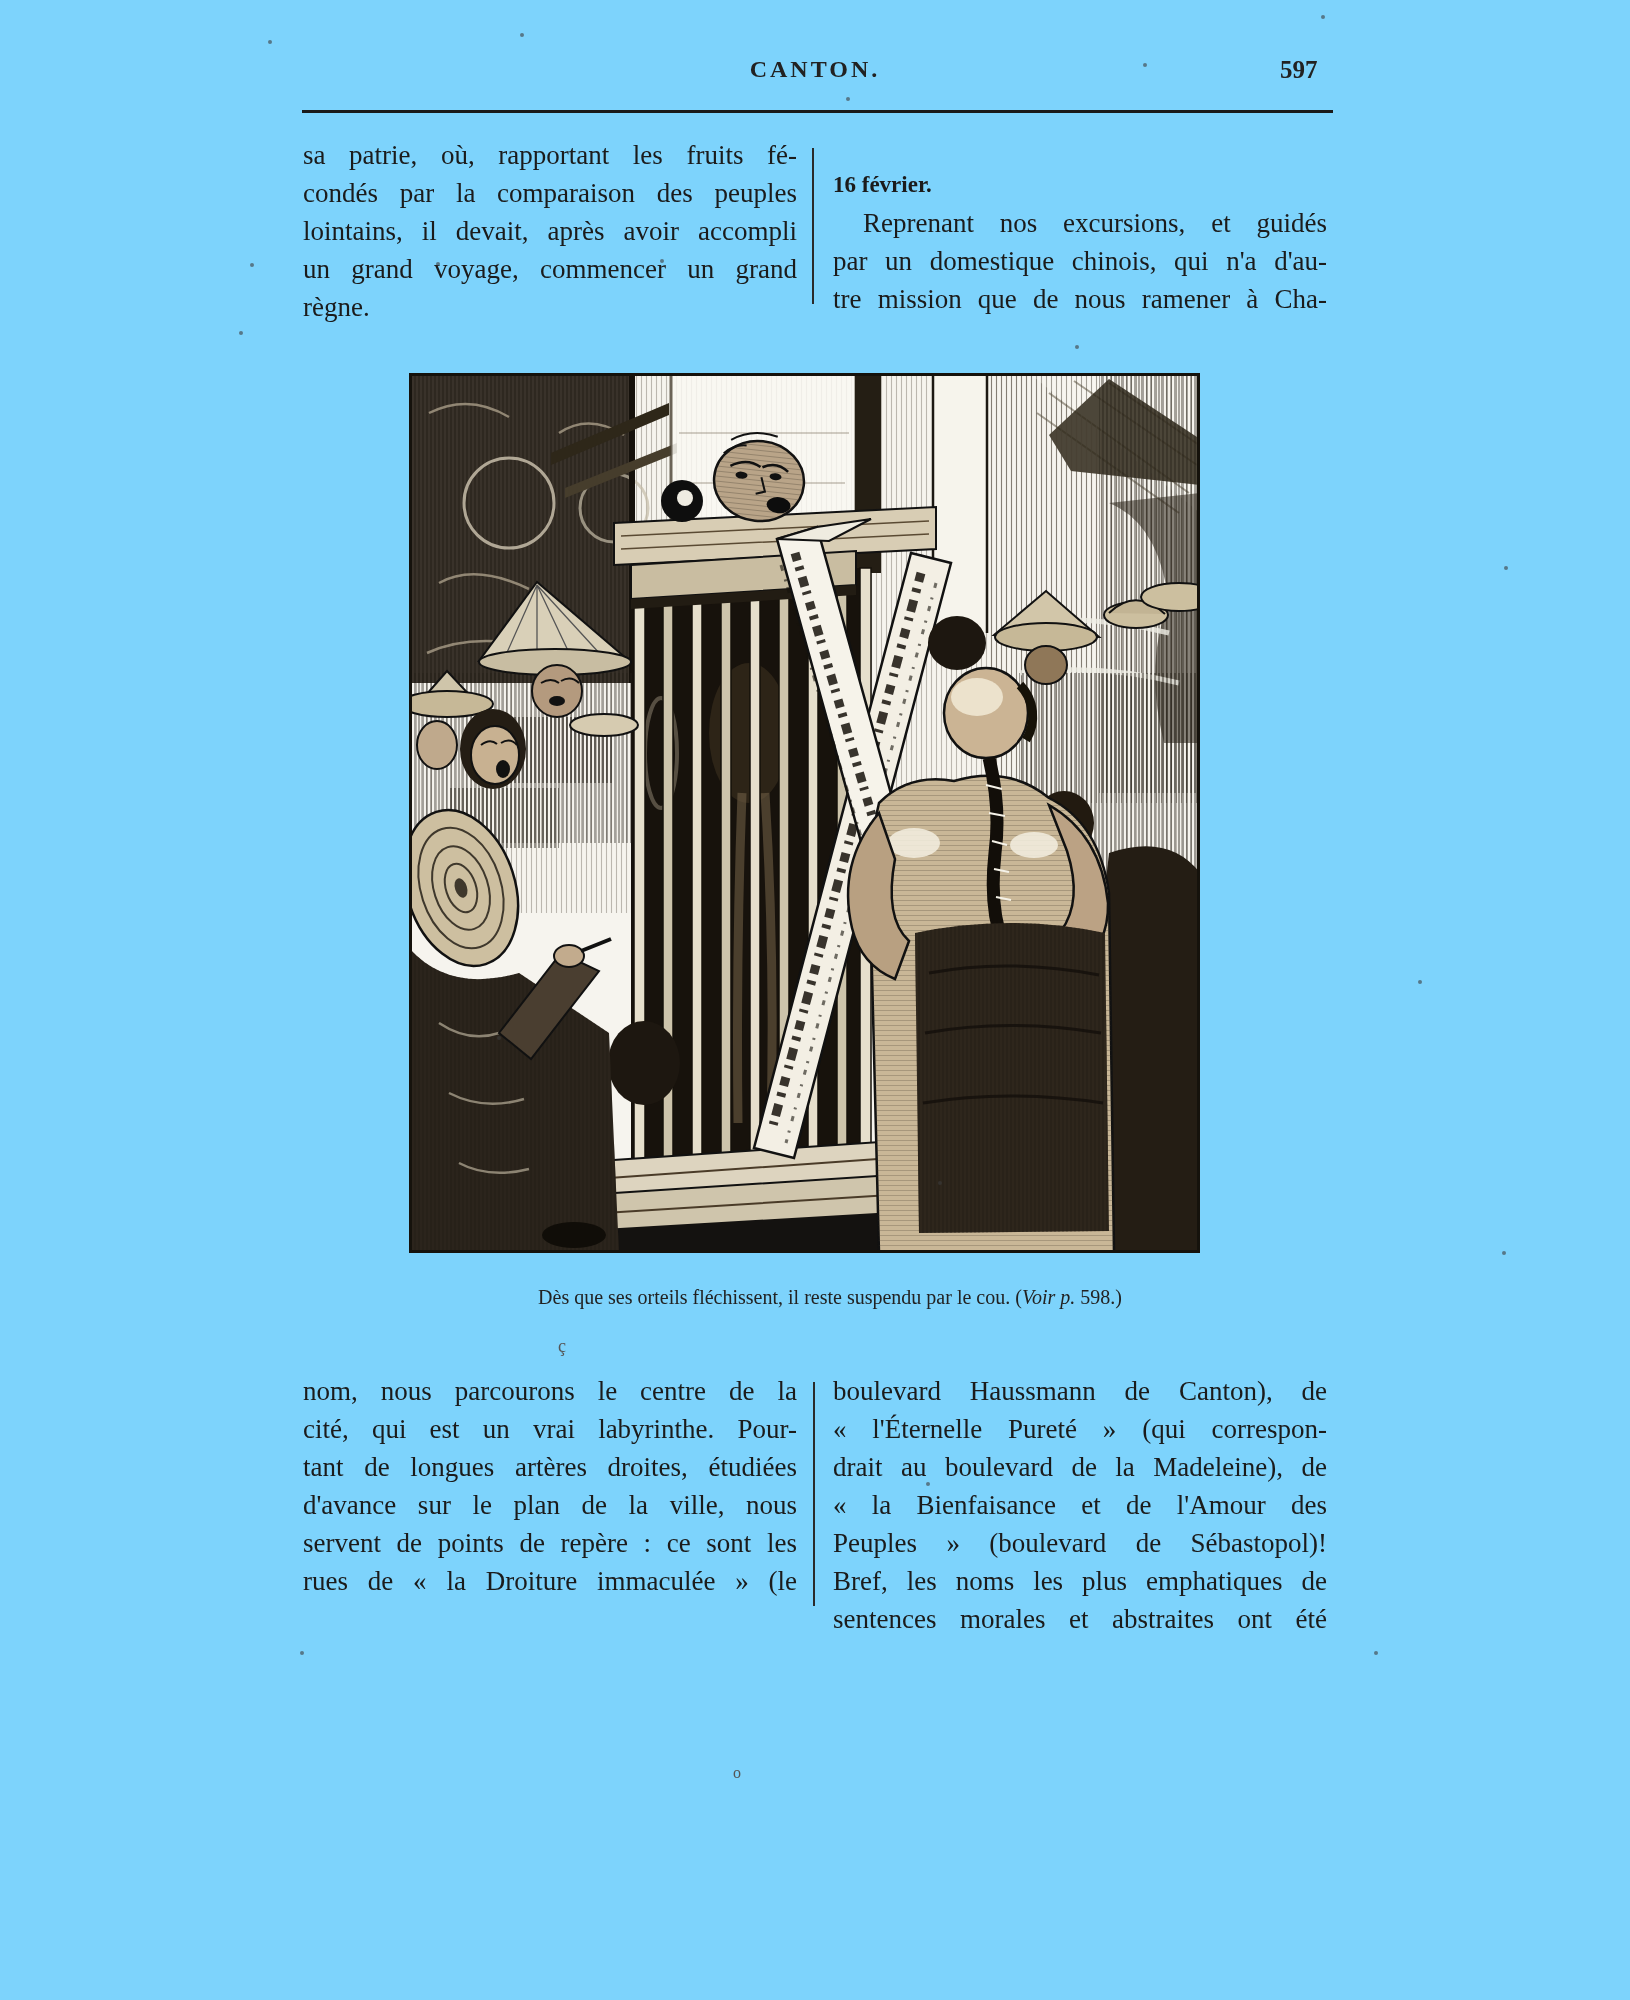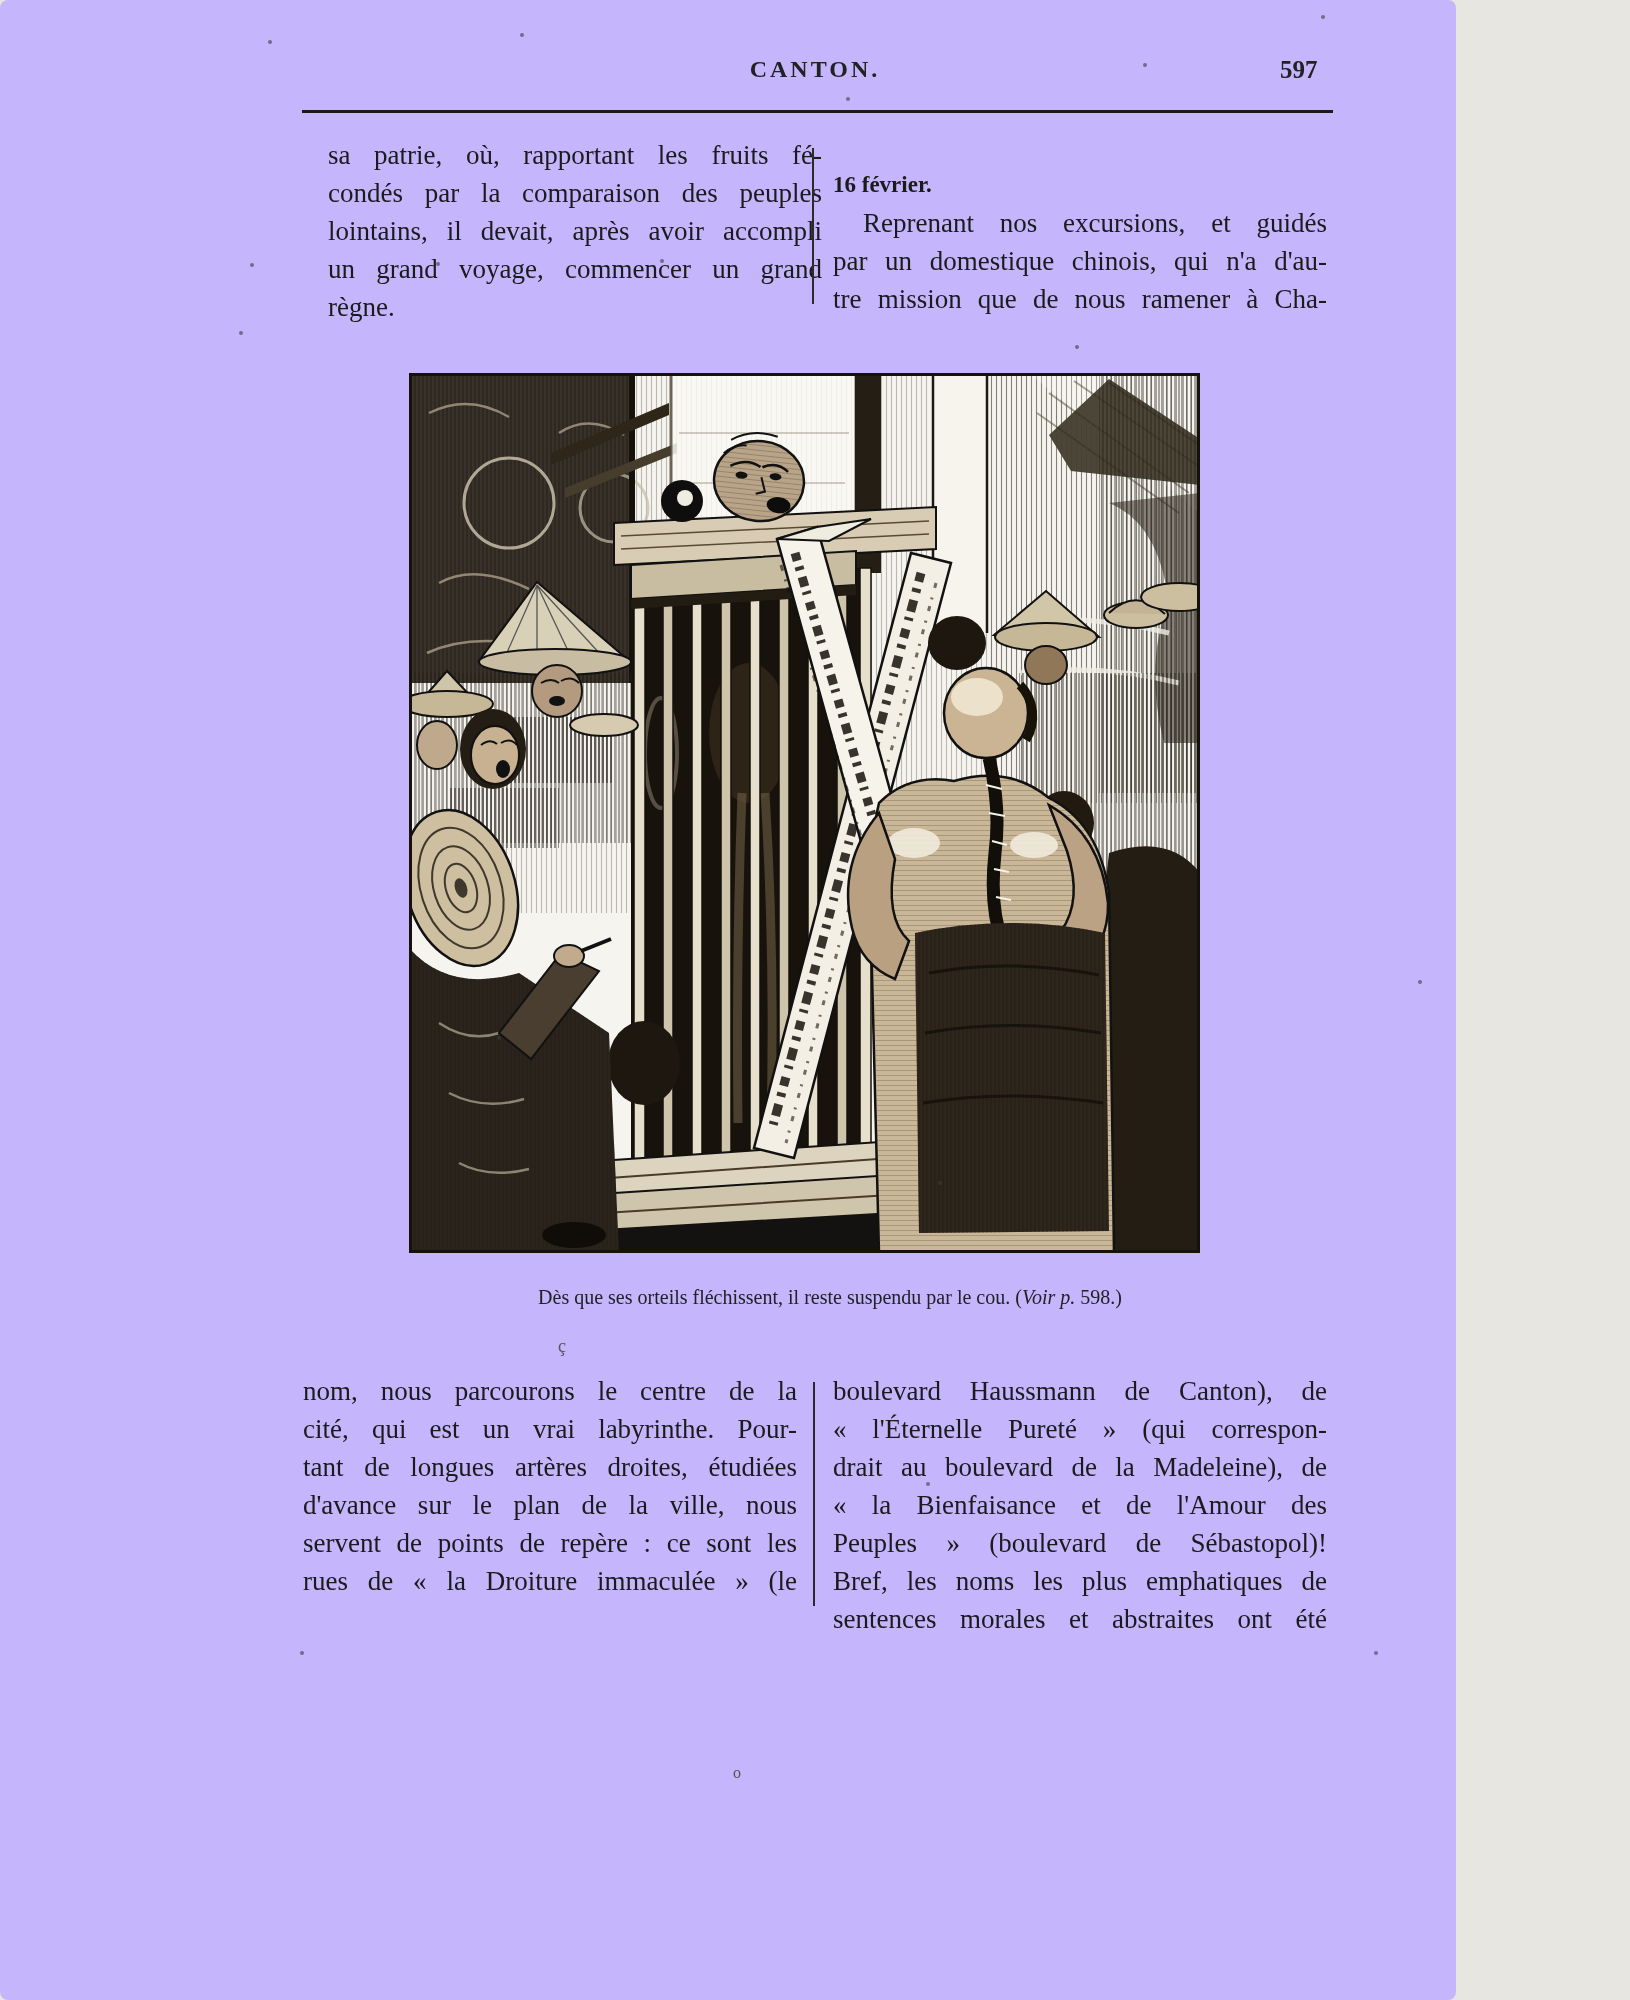--- a/index.html
+++ b/index.html
@@ -1,27 +1,27 @@
 <!DOCTYPE html>
 <html><head>
 <meta charset="utf-8">
 <style>
   html,body{margin:0;padding:0;background:#e8e6e0;}
-  .page{position:relative;width:1456px;height:2000px;background:#c4b5fd;
-        font-family:"Liberation Serif","DejaVu Serif",serif;color:#1b1b1b;overflow:hidden;border-radius:8px;}
+  .page{position:relative;width:1630px;height:2000px;background:#7dd3fc;
+        font-family:"Liberation Serif","DejaVu Serif",serif;color:#1b1b1b;overflow:hidden;}
   .running-head{position:absolute;top:56px;left:0;width:1630px;text-align:center;
         font-size:24px;letter-spacing:3px;font-weight:bold;color:#222;}
   .page-number{position:absolute;top:56px;left:1280px;width:60px;font-size:25px;
         font-weight:bold;color:#222;}
   .header-rule{position:absolute;left:302px;top:110px;width:1031px;height:3px;background:#1a1a1a;}
   .col{position:absolute;width:494px;font-size:27px;line-height:38px;}
   .line{text-align:justify;text-align-last:justify;white-space:normal;}
   .line.last{text-align-last:left;}
   .line.indent{text-indent:30px;}
-  .top-left{left:303px;top:136px;margin-left:25px;}
+  .top-left{left:303px;top:136px;}
   .top-right{left:833px;top:136px;}
   .date-line{text-align:left;padding-right:86px;font-weight:bold;font-size:23px;
         margin-top:30px;line-height:38px;}
   .divider{position:absolute;width:2px;background:#2a2a2a;}
   .divider.top{left:812px;top:148px;height:156px;}
   .divider.bottom{left:813px;top:1382px;height:224px;}
   .figure{position:absolute;left:409px;top:373px;width:791px;height:880px;}
   .caption{position:absolute;left:430px;top:1286px;width:800px;text-align:center;
         font-size:20px;color:#222;}
   .caption .it{font-style:italic;}

